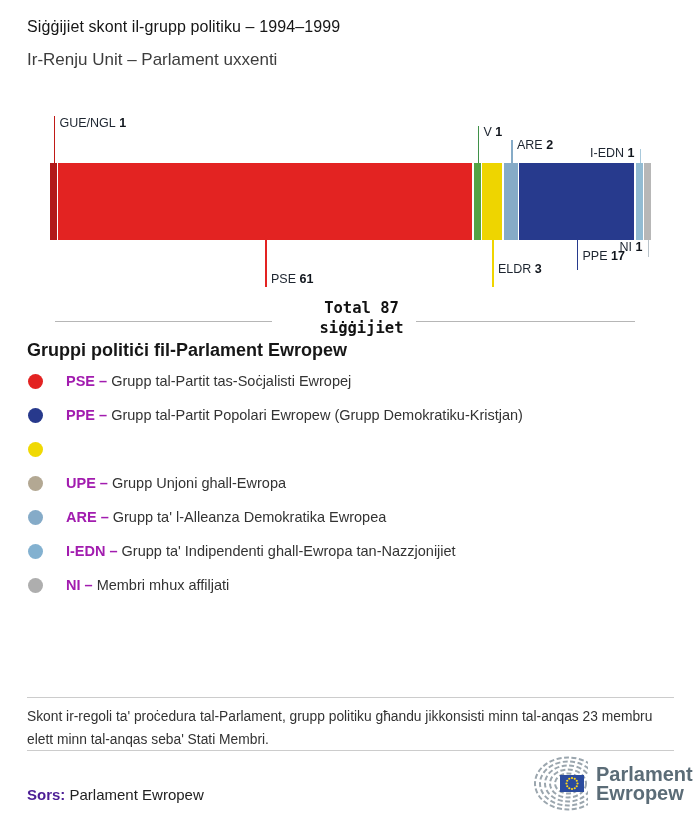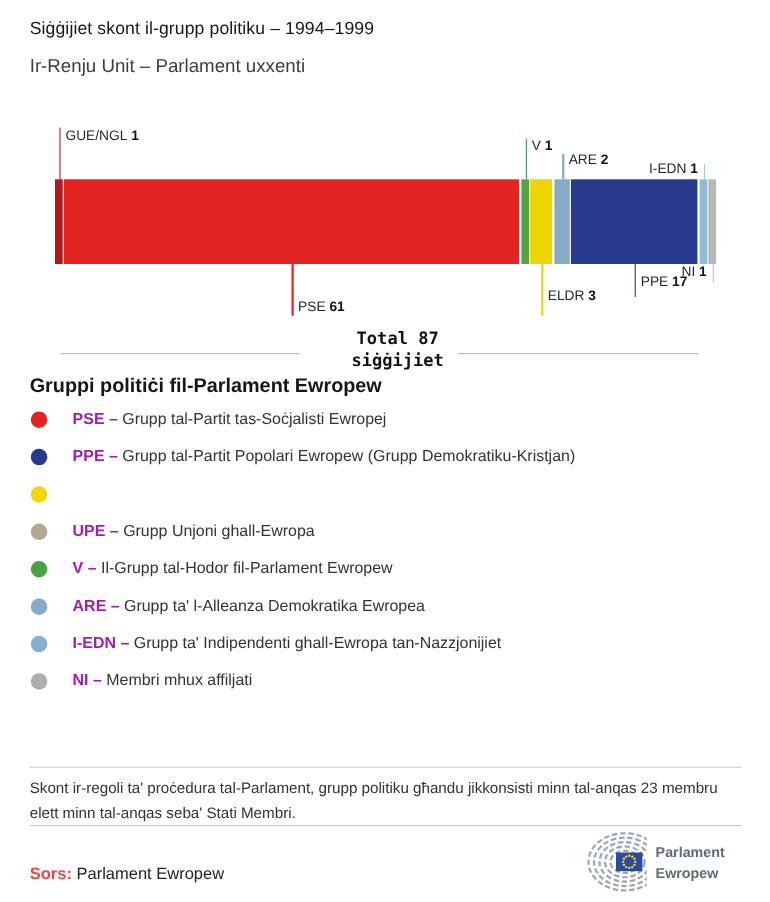--- a/index.html
+++ b/index.html
@@ -38,24 +38,24 @@
   .legend-dot { width:15px; height:15px; border-radius:50%; flex:0 0 15px; margin-left:1px; }
   .legend-text { margin-left:9px; font-size:14.5px; color:#333; }
   .legend-text b { color:#a21caf;margin-left:14px; }
 
   
   .rule { position:absolute; left:27px; width:647px; height:1px; background:#cccccc; }
   .rule.r1 { top:697px; }
   .rule.r2 { top:750px; }
   .footnote { left:27px; top:705px; width:652px; font-size:13.8px; line-height:23px; color:#333; }
   .source { left:27px; top:786px; font-size:15px; color:#222; }
-  .source b { color:#ef4444; }
+  .source b { color:#4c1d95; }
 
   .logo { left:524px; top:755px; display:flex; align-items:center; }
-  .logo-text { margin-left:8px; font-size:13px; font-weight:bold; color:#5b6c77; line-height:19px; }
+  .logo-text { margin-left:8px; font-size:20px; font-weight:bold; color:#5b6c77; line-height:19px; }
 </style>
 </head>
 <body>
 
 <h1 class="abs title">Siġġijiet skont il-grupp politiku – 1994–1999</h1>
 <h2 class="abs subtitle">Ir-Renju Unit – Parlament uxxenti</h2>
 
 <div class="abs" id="chart">
   <div id="bar">
       <div class="seg" style="flex: 1 1 0px; background: rgb(178, 25, 26);"></div>
@@ -104,24 +104,20 @@
       <span class="legend-text"><b>PPE – </b><span>Grupp tal-Partit Popolari Ewropew (Grupp Demokratiku-Kristjan)</span></span>
     </div>
     <div class="legend-row">
       <span class="legend-dot" style="background: rgb(240, 217, 3);"></span>
     </div>
     <div class="legend-row">
       <span class="legend-dot" style="background: rgb(179, 168, 147);"></span>
       <span class="legend-text"><b>UPE – </b><span>Grupp Unjoni ghall-Ewropa</span></span>
     </div>
     <div class="legend-row">
-      <span class="legend-dot" style="background: rgb(71, 163, 66);"></span>
-      <span class="legend-text"><b>V – </b><span>Il-Grupp tal-Hodor fil-Parlament Ewropew</span></span>
-    </div>
-    <div class="legend-row">
       <span class="legend-dot" style="background: rgb(133, 171, 200);"></span>
       <span class="legend-text"><b>ARE – </b><span>Grupp ta' l-Alleanza Demokratika Ewropea</span></span>
     </div>
     <div class="legend-row">
       <span class="legend-dot" style="background: rgb(131, 177, 208);"></span>
       <span class="legend-text"><b>I-EDN – </b><span>Grupp ta' Indipendenti ghall-Ewropa tan-Nazzjonijiet</span></span>
     </div>
     <div class="legend-row">
       <span class="legend-dot" style="background: rgb(174, 174, 174);"></span>
       <span class="legend-text"><b>NI – </b><span>Membri mhux affiljati</span></span>

